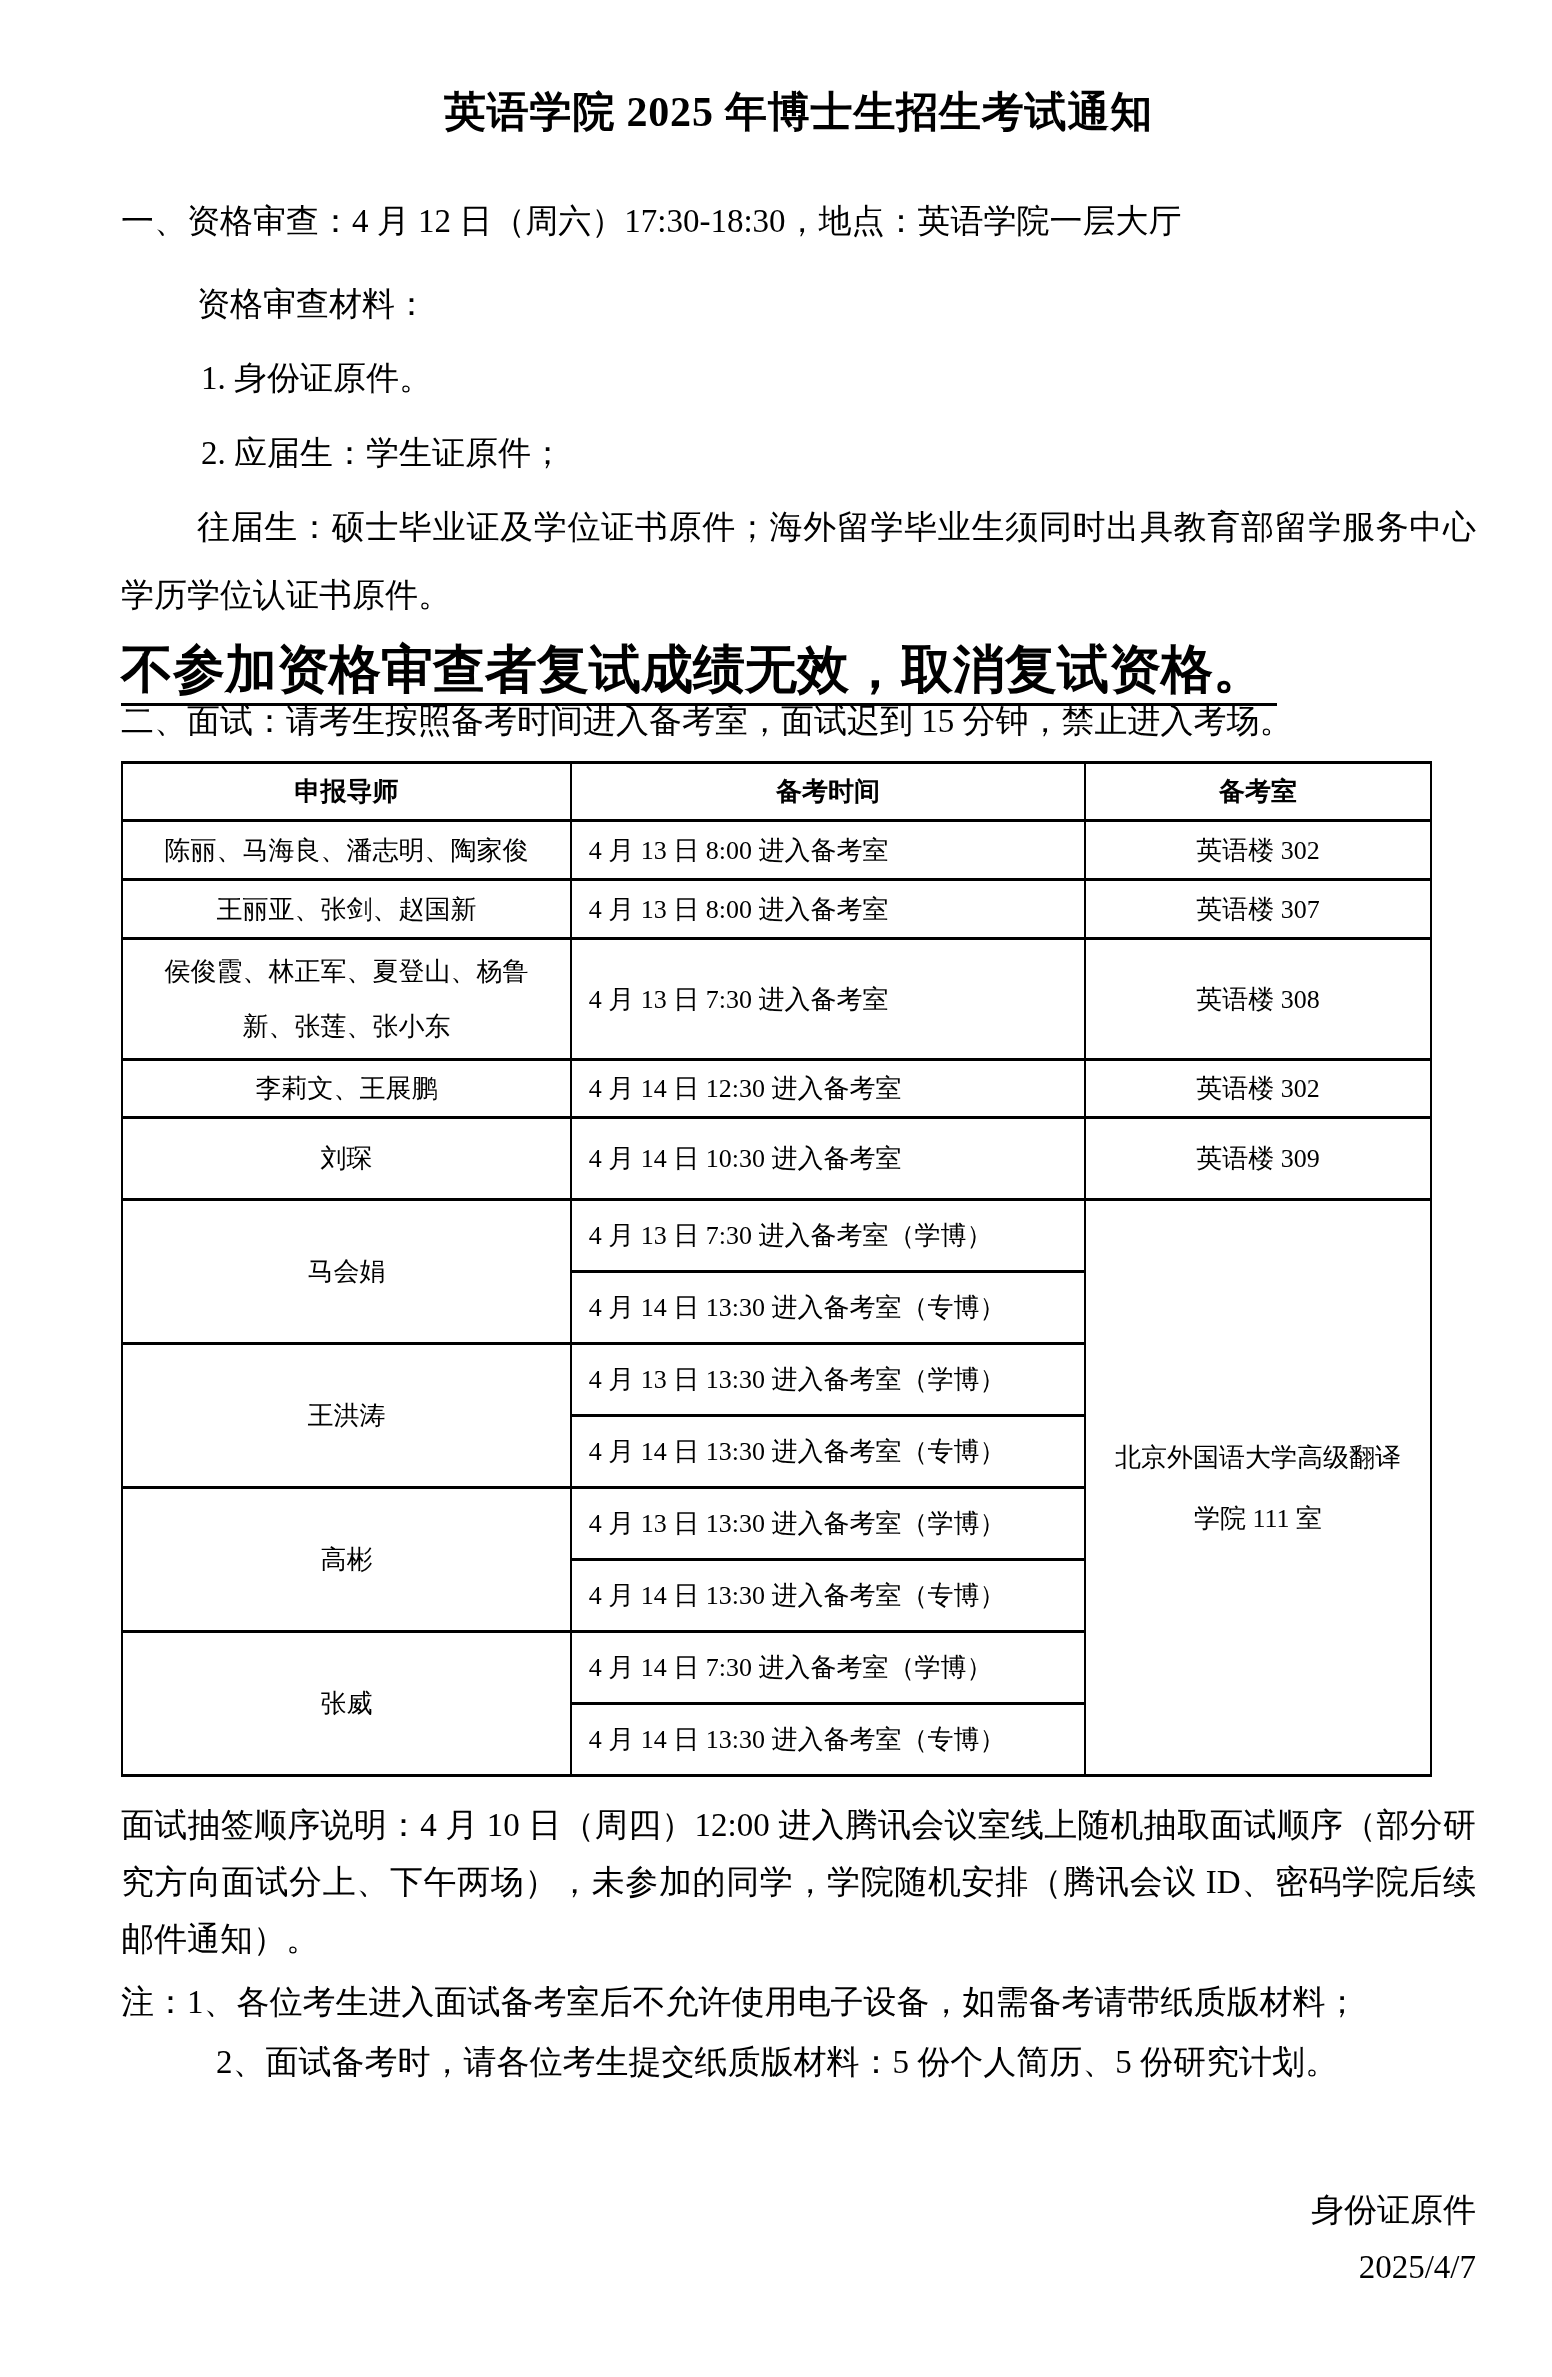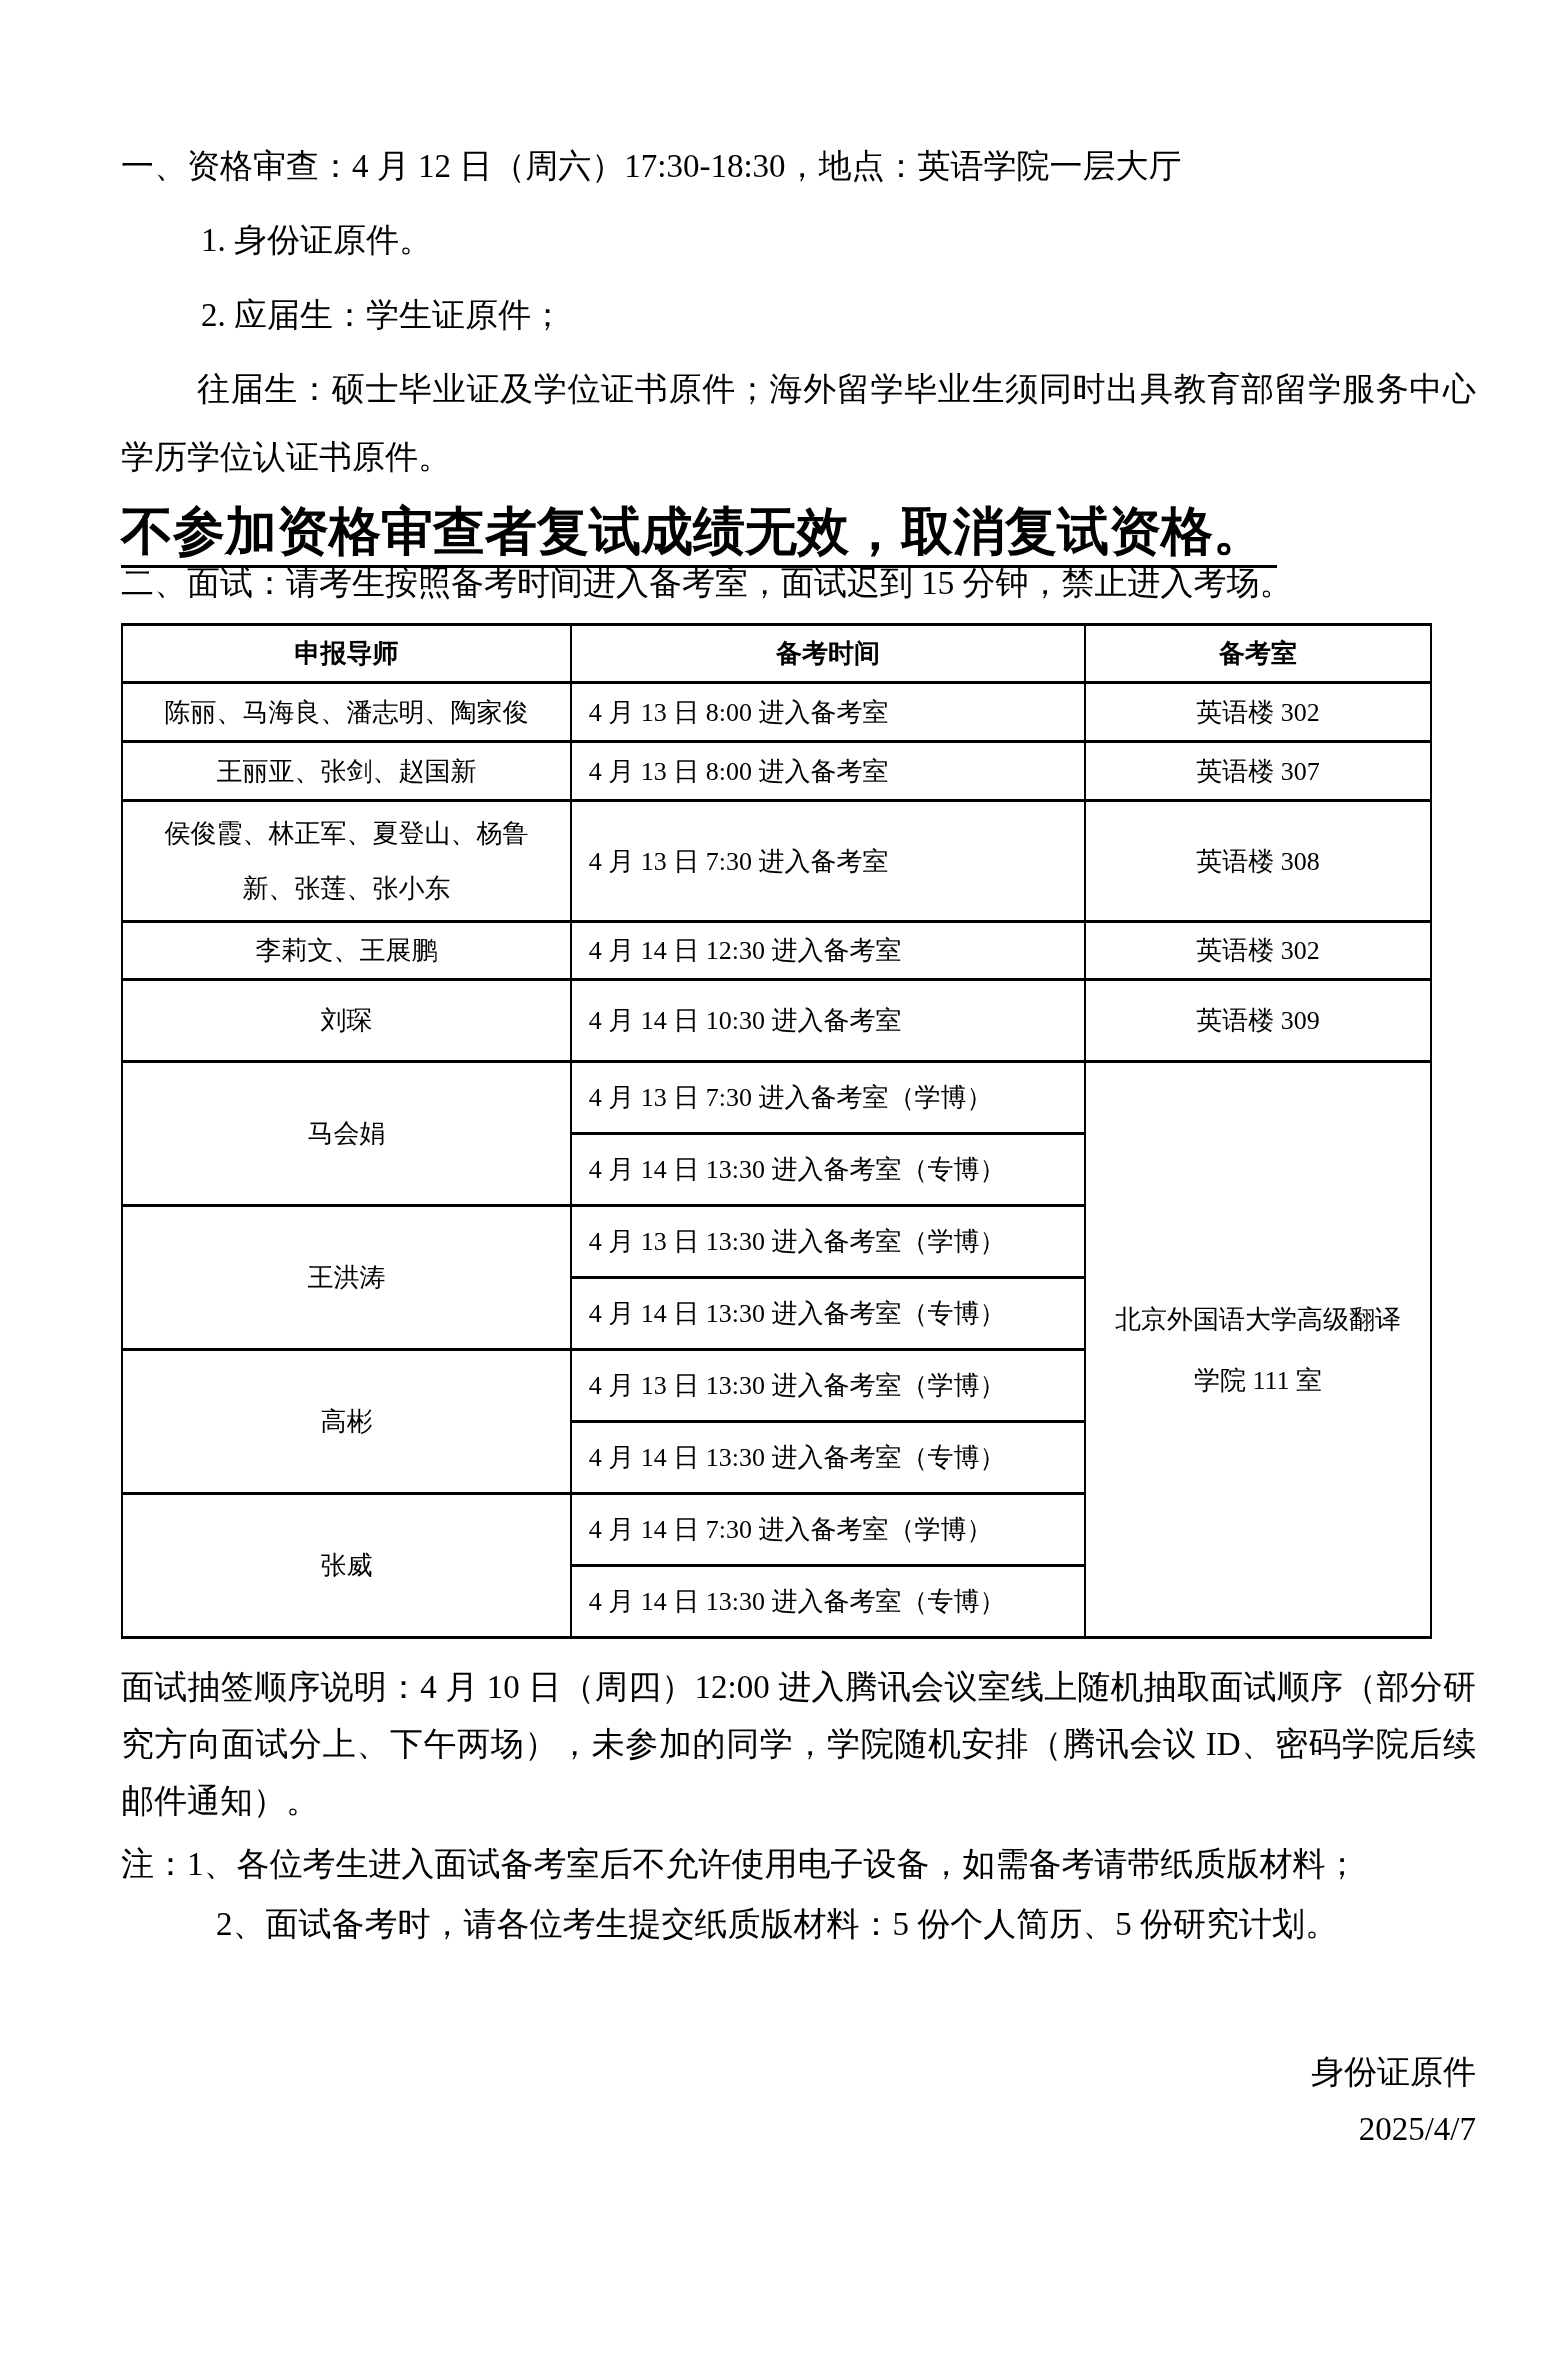--- a/index.html
+++ b/index.html
@@ -52,23 +52,25 @@
   .lottery { margin-top:20px; line-height:57px; text-align:justify; }
   .note1   { margin-top:12px; }
   .note2   { margin-top:15px; padding-left:95px; }
   .signature { margin-top:97px; text-align:right; font-size:33px; line-height:57px; }
 </style>
 </head>
 <body>
 
 <div class="page">
 
+  <h1 class="title">英语学院 2025 年博士生招生考试通知</h1>
 
   <p class="body-line s1-heading">一、资格审查：4 月 12 日（周六）17:30-18:30，地点：英语学院一层大厅</p>
 
+  <p class="body-line materials">资格审查材料：</p>
 
   <p class="body-line list-item">1. 身份证原件。</p>
 
   <p class="body-line list-item list-item2">2. 应届生：学生证原件；</p>
 
   <p class="body-line prior-para">往届生：硕士毕业证及学位证书原件；海外留学毕业生须同时出具教育部留学服务中心学历学位认证书原件。</p>
 
   <p class="warning-line"><span class="warning-text">不参加资格审查者复试成绩无效，取消复试资格。</span></p>
 
   <p class="body-line s2-heading">二、面试：请考生按照备考时间进入备考室，面试迟到 15 分钟，禁止进入考场。</p>

